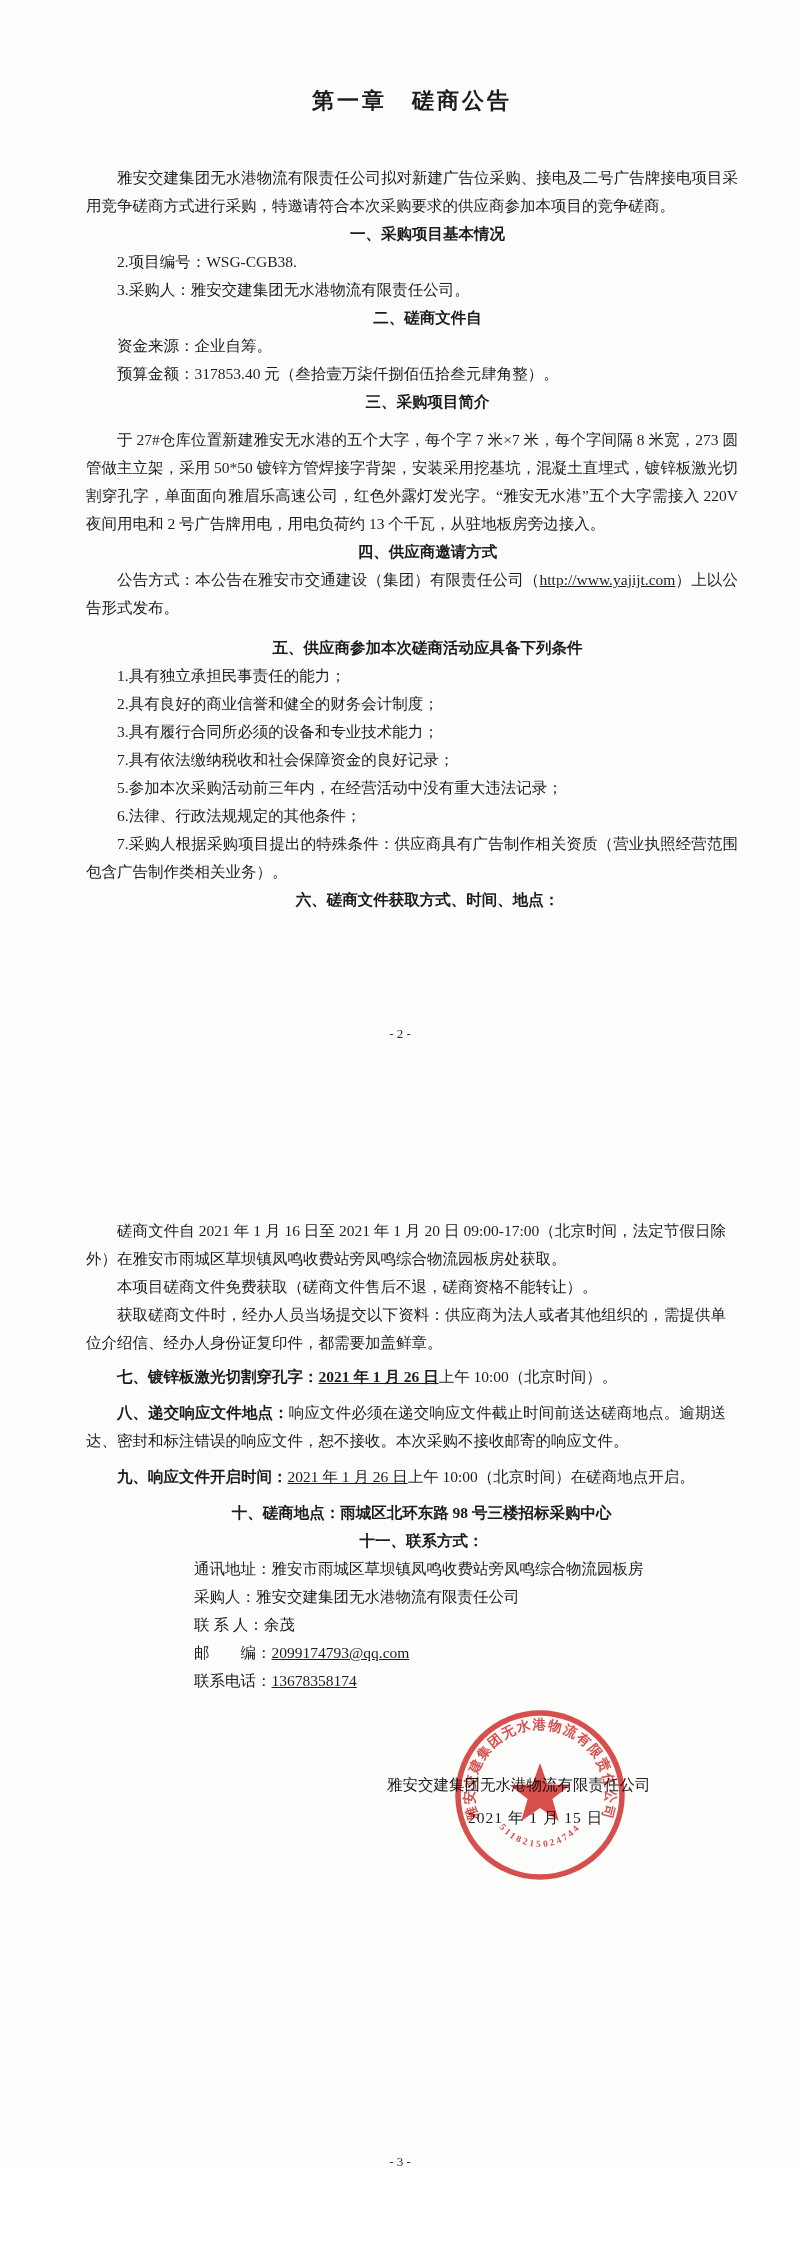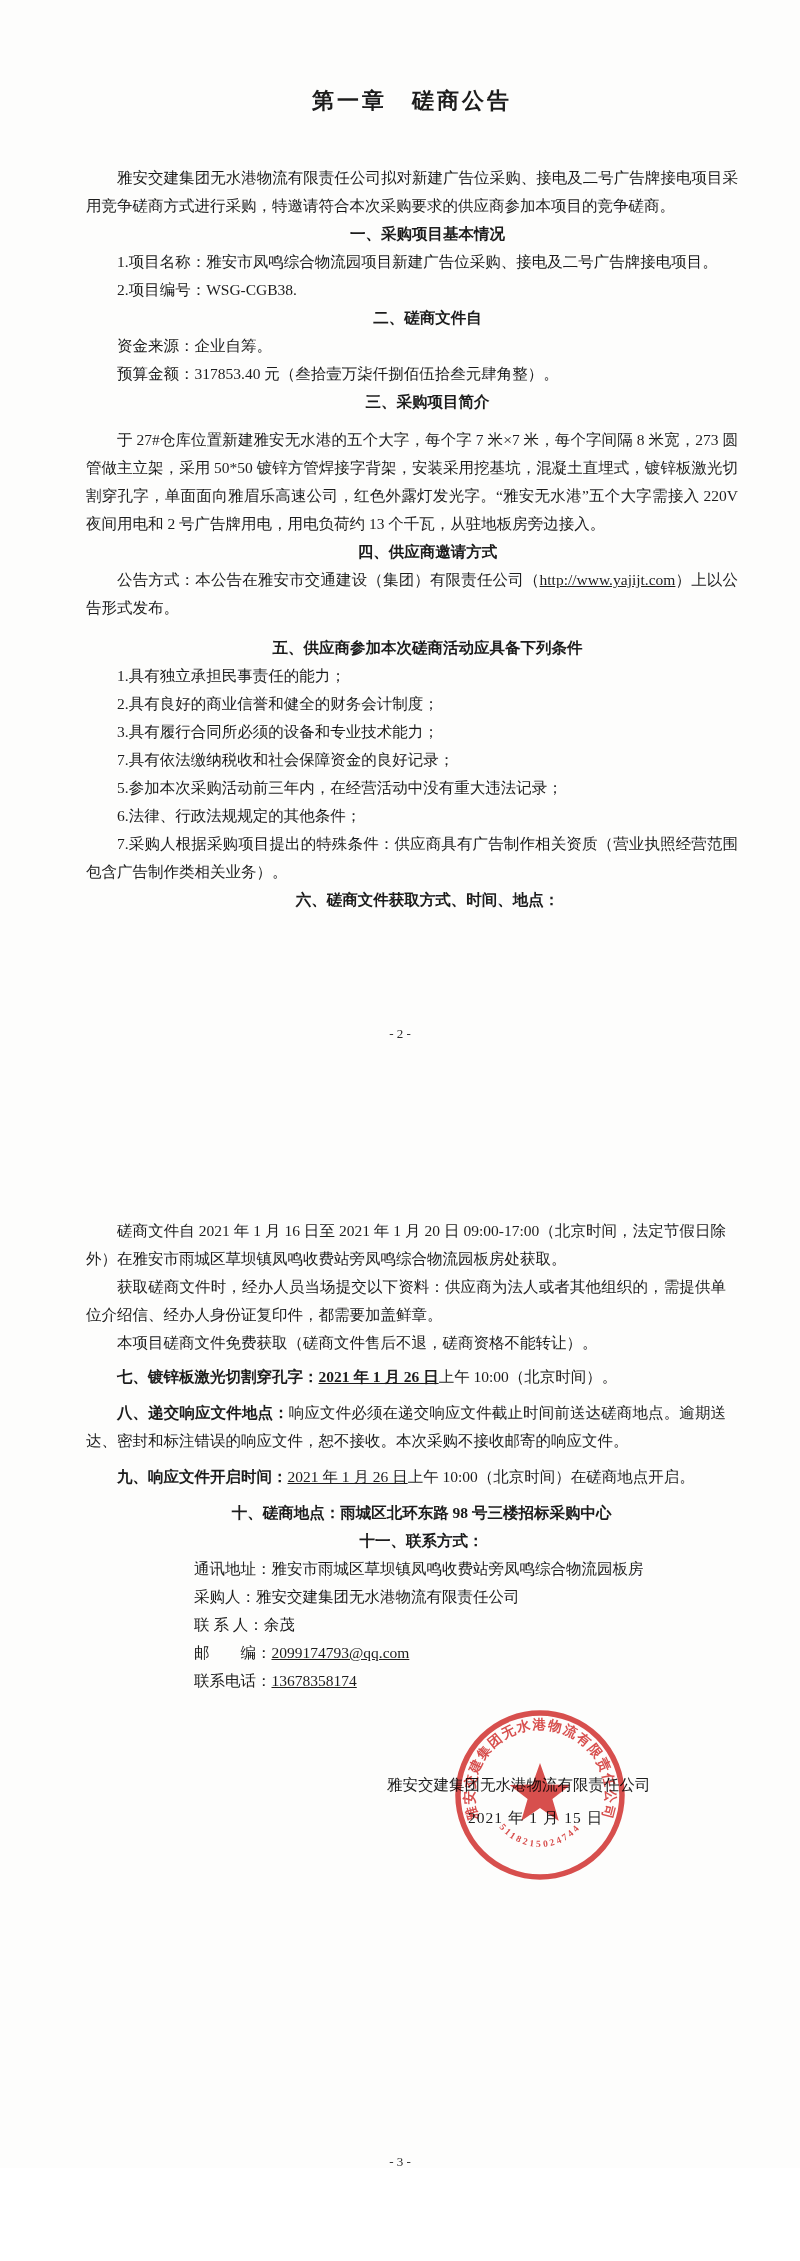--- a/index.html
+++ b/index.html
@@ -48,22 +48,22 @@
 <body>
 
 <div class="page">
   <div class="content">
 
     <h1 class="doc-title">第一章　磋商公告</h1>
 
     <p class="indent intro">雅安交建集团无水港物流有限责任公司拟对新建广告位采购、接电及二号广告牌接电项目采用竞争磋商方式进行采购，特邀请符合本次采购要求的供应商参加本项目的竞争磋商。</p>
 
     <p class="sec-h">一、采购项目基本情况</p>
-    <p class="indent">1.项目名称：雅安市凤鸣综合物流园项目新建广告位采购、接电及二号广告牌接电项目。</p>
     <p class="indent">2.项目编号：WSG-CGB38.</p>
+    <p class="indent">3.采购人：雅安交建集团无水港物流有限责任公司。</p>
 
     <p class="sec-h">二、磋商文件自</p>
     <p class="indent">资金来源：企业自筹。</p>
     <p class="indent">预算金额：317853.40 元（叁拾壹万柒仟捌佰伍拾叁元肆角整）。</p>
 
     <p class="sec-h">三、采购项目简介</p>
     <p class="indent gap10">于 27#仓库位置新建雅安无水港的五个大字，每个字 7 米×7 米，每个字间隔 8 米宽，273 圆管做主立架，采用 50*50 镀锌方管焊接字背架，安装采用挖基坑，混凝土直埋式，镀锌板激光切割穿孔字，单面面向雅眉乐高速公司，红色外露灯发光字。“雅安无水港”五个大字需接入 220V 夜间用电和 2 号广告牌用电，用电负荷约 13 个千瓦，从驻地板房旁边接入。</p>
 
     <p class="sec-h">四、供应商邀请方式</p>
     <p class="indent"><span>公告方式：本公告在雅安市交通建设（集团）有限责任公司（</span><span class="u">http://www.yajijt.com</span><span>）上以公告形式发布。</span></p>
@@ -77,22 +77,22 @@
     <p class="indent">6.法律、行政法规规定的其他条件；</p>
     <p class="indent">7.采购人根据采购项目提出的特殊条件：供应商具有广告制作相关资质（营业执照经营范围包含广告制作类相关业务）。</p>
 
     <p class="sec-h">六、磋商文件获取方式、时间、地点：</p>
   </div>
 
   <div class="page-num pn2">- 2 -</div>
 
   <div class="page2">
     <p class="indent">磋商文件自 2021 年 1 月 16 日至 2021 年 1 月 20 日 09:00-17:00（北京时间，法定节假日除外）在雅安市雨城区草坝镇凤鸣收费站旁凤鸣综合物流园板房处获取。</p>
+    <p class="indent">本项目磋商文件免费获取（磋商文件售后不退，磋商资格不能转让）。</p>
     <p class="indent">获取磋商文件时，经办人员当场提交以下资料：供应商为法人或者其他组织的，需提供单位介绍信、经办人身份证复印件，都需要加盖鲜章。</p>
-    <p class="indent">本项目磋商文件免费获取（磋商文件售后不退，磋商资格不能转让）。</p>
 
     <p class="indent gap6"><span class="b">七、镀锌板激光切割穿孔字：</span><span class="b u">2021 年 1 月 26 日</span><span>上午 10:00（北京时间）。</span></p>
 
     <p class="indent gap8"><span class="b">八、递交响应文件地点：</span><span>响应文件必须在递交响应文件截止时间前送达磋商地点。逾期送达、密封和标注错误的响应文件，恕不接收。本次采购不接收邮寄的响应文件。</span></p>
 
     <p class="indent gap8"><span class="b">九、响应文件开启时间：</span><span class="u">2021 年 1 月 26 日</span><span>上午 10:00（北京时间）在磋商地点开启。</span></p>
 
     <p class="sec-h gap8">十、磋商地点：雨城区北环东路 98 号三楼招标采购中心</p>
     <p class="sec-h">十一、联系方式：</p>
 

